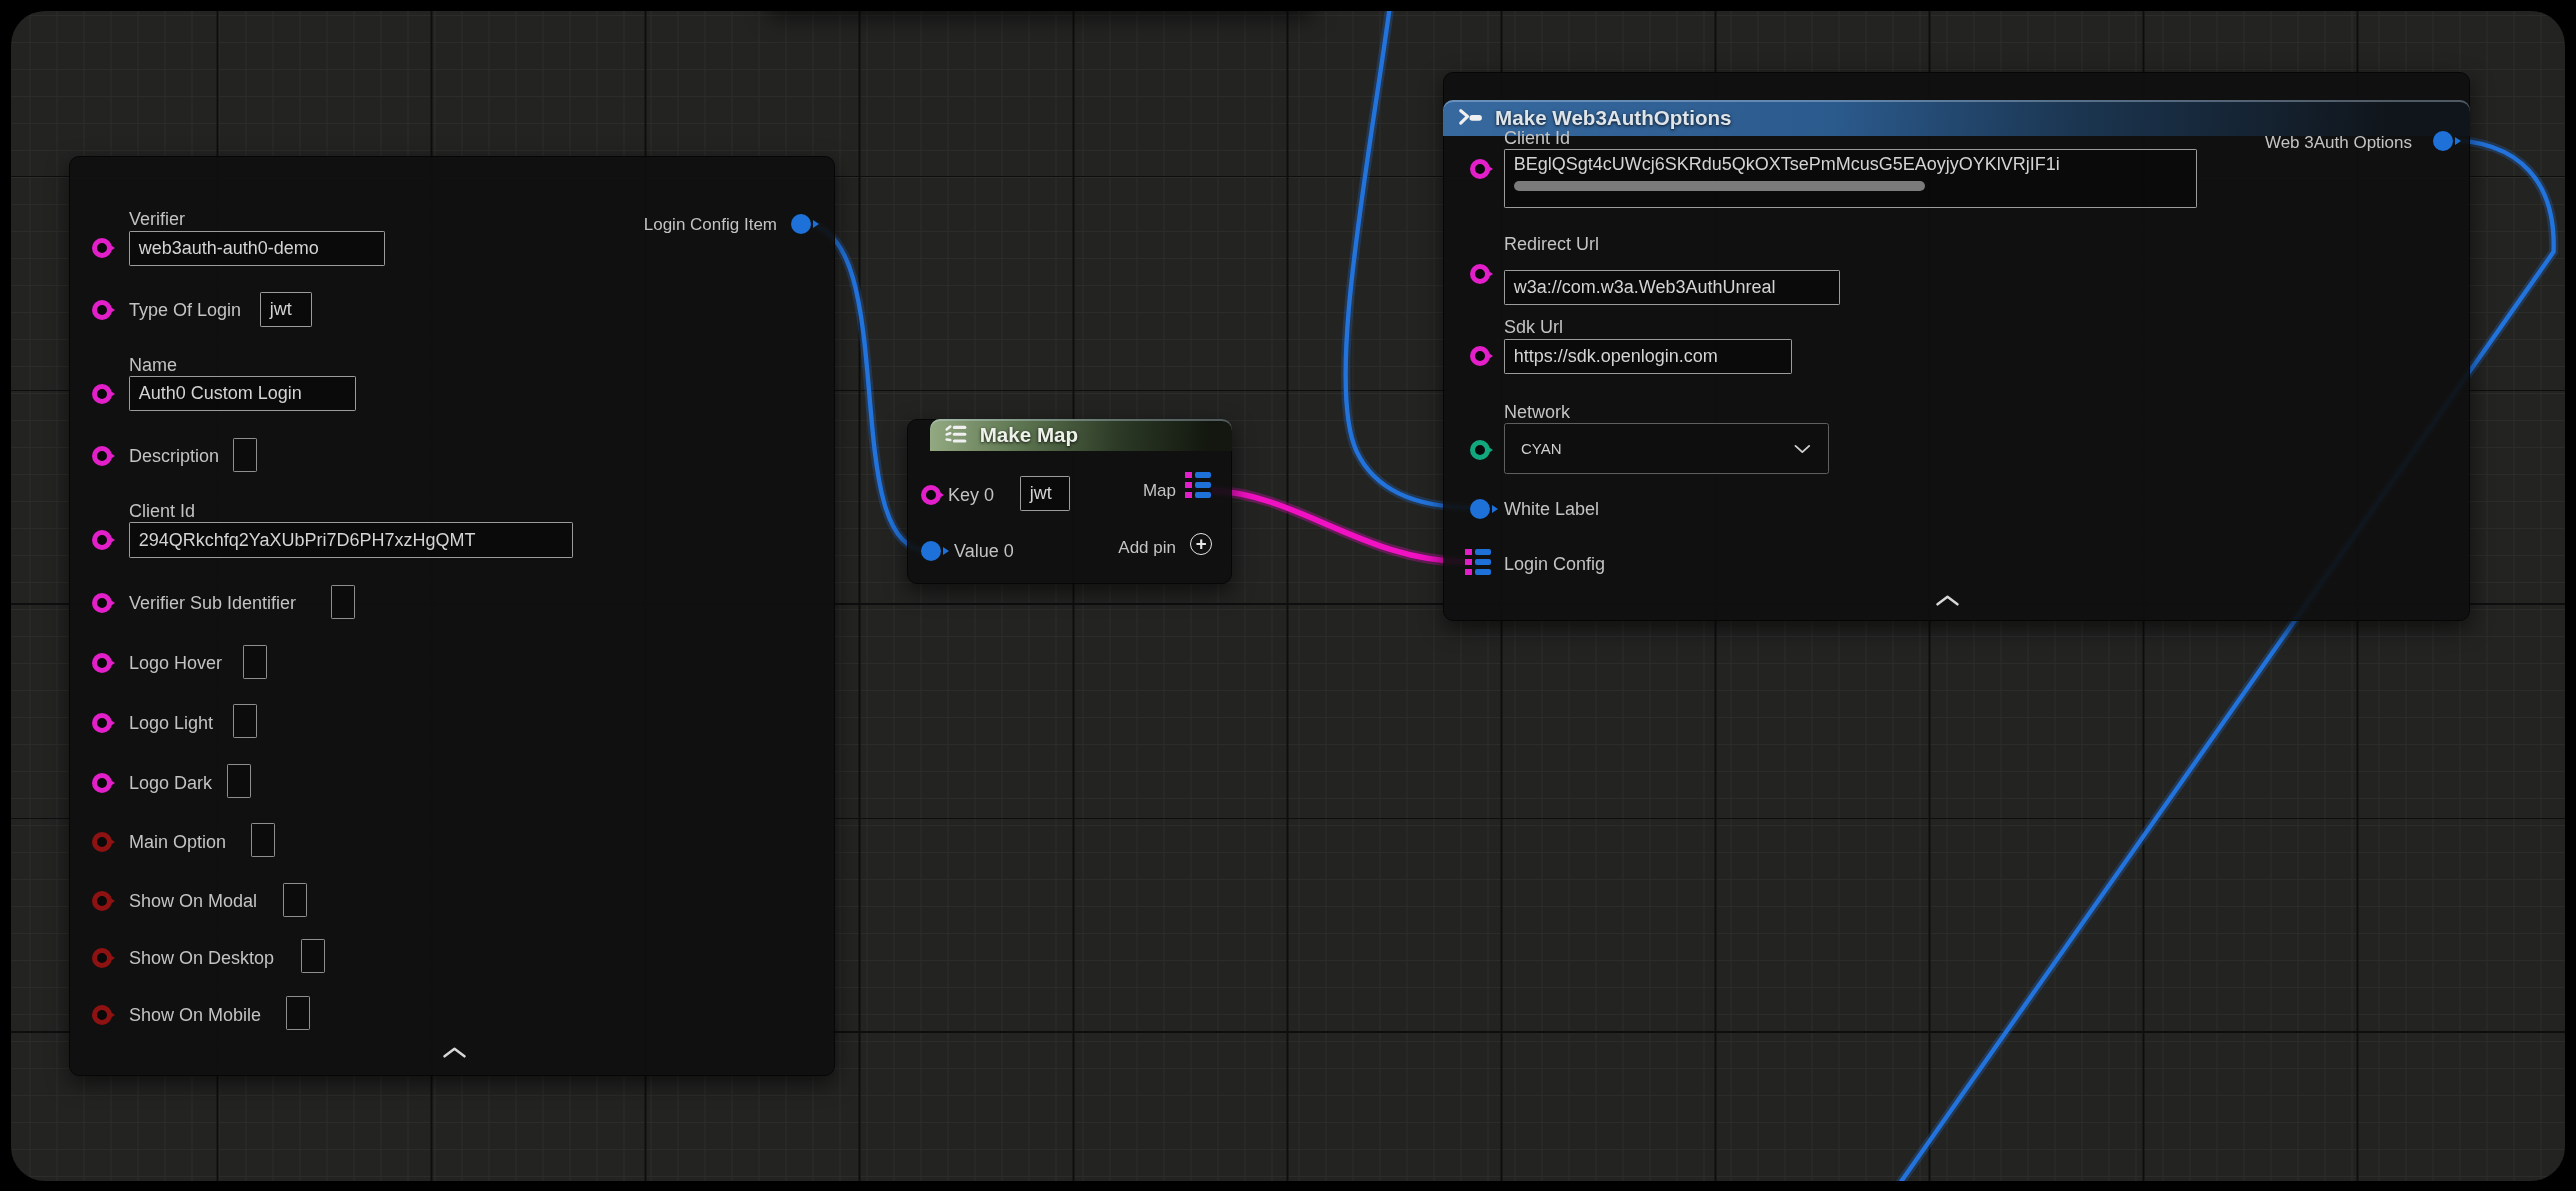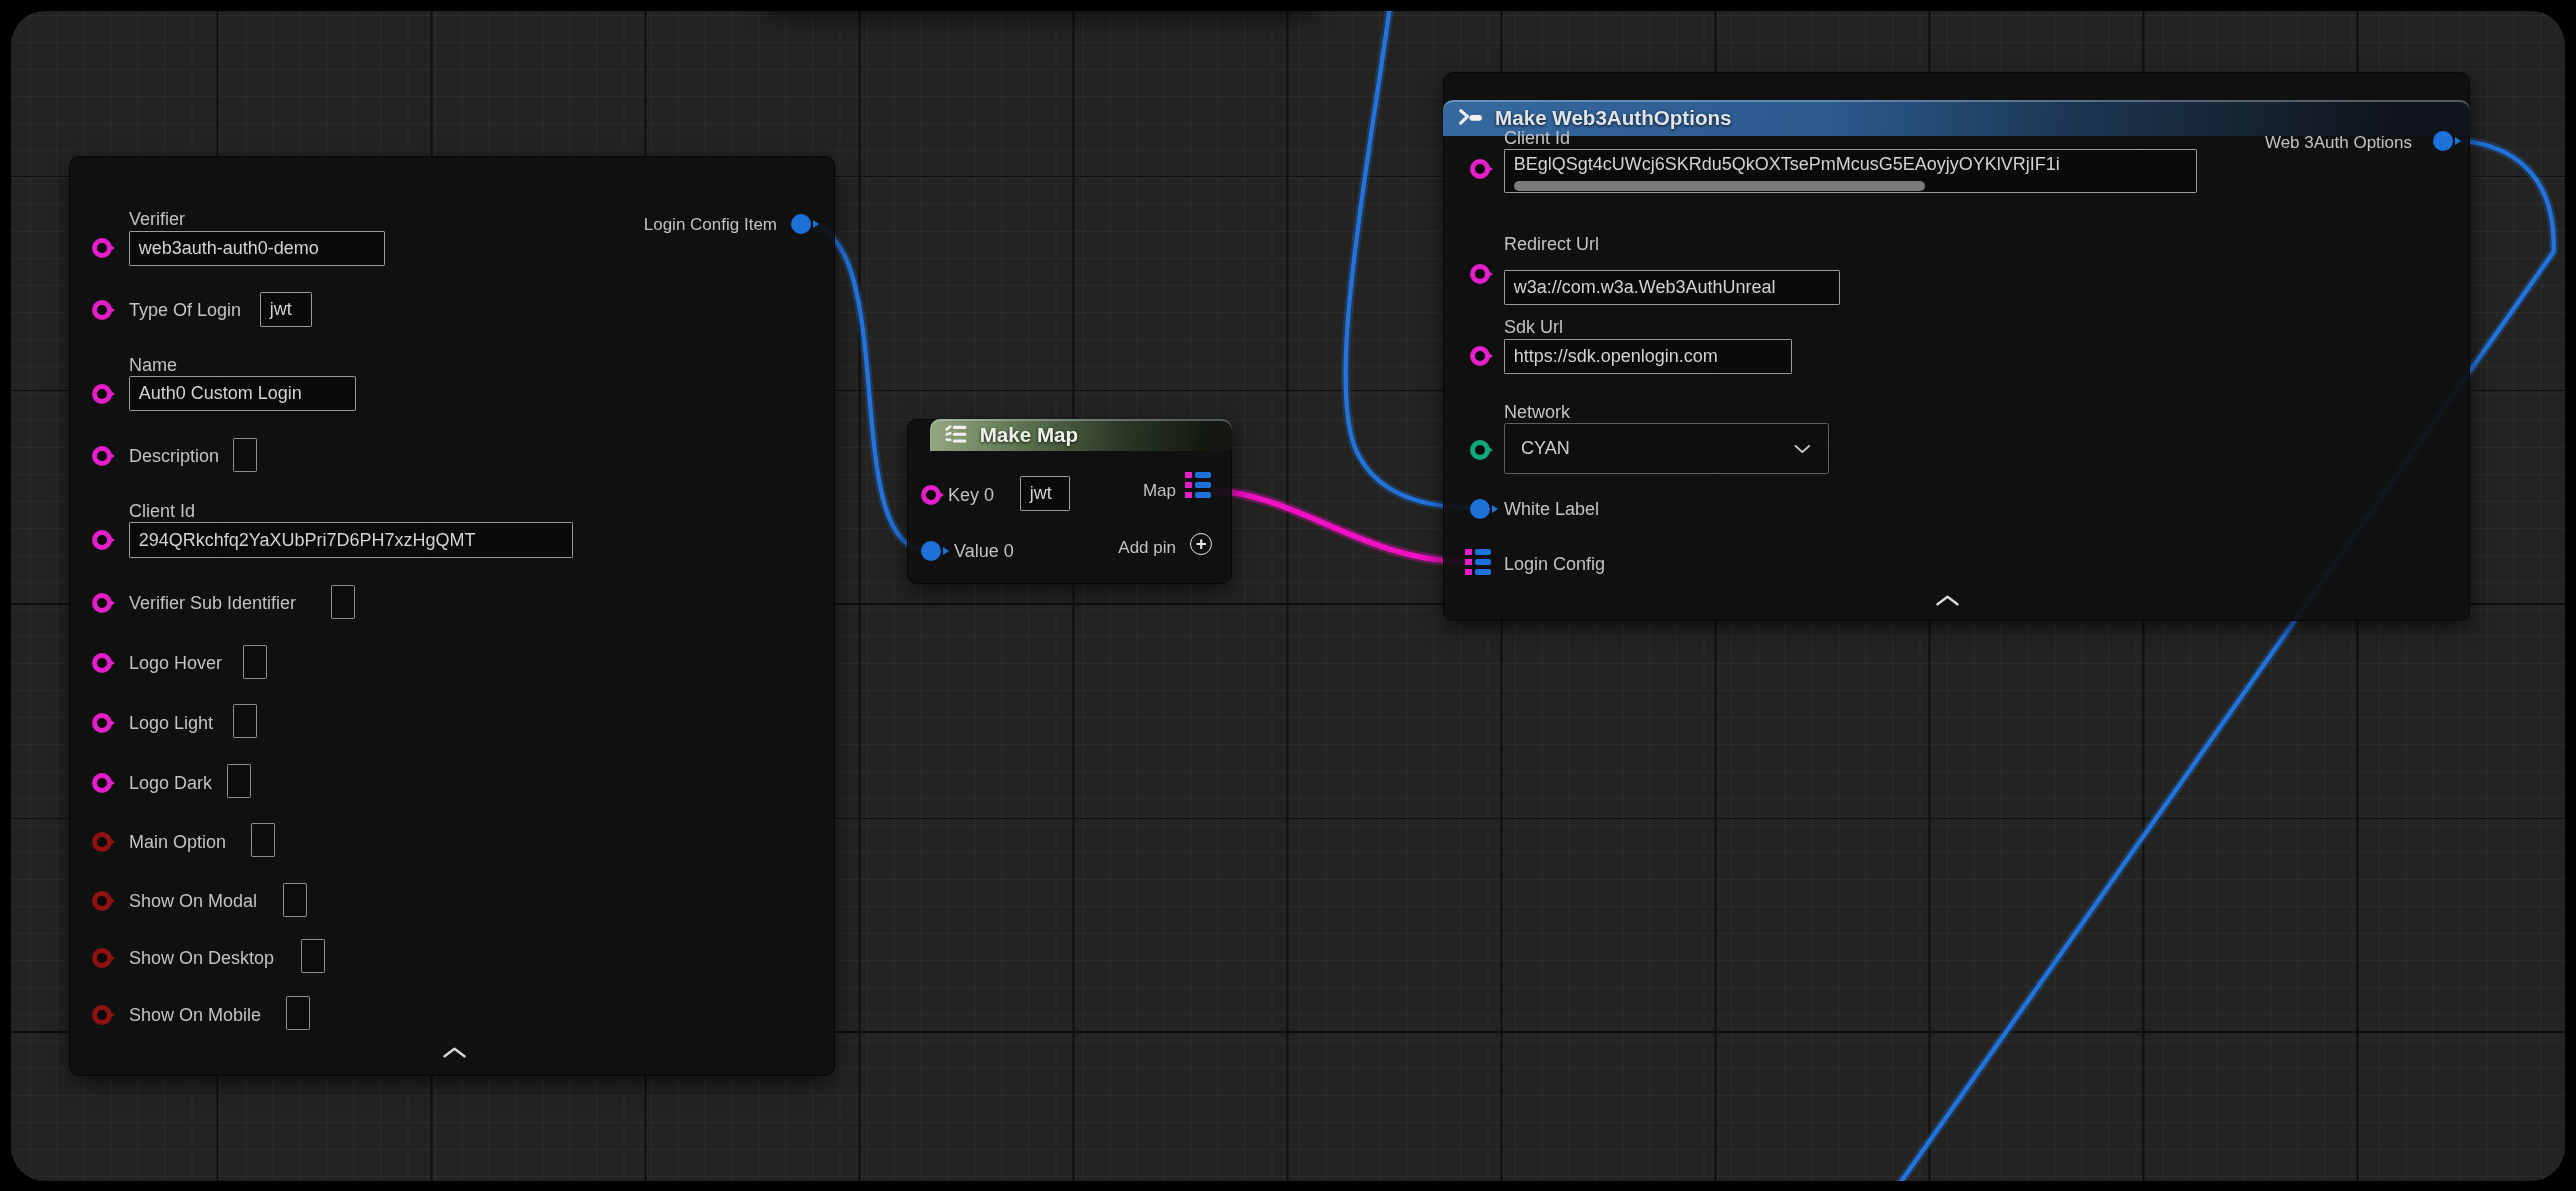--- a/index.html
+++ b/index.html
@@ -39,21 +39,21 @@
   .mappin .k{background:#e21fc8;}
   .mappin .v{background:#1d71d8;border-radius:1.9px;}
   .tfield{position:absolute;box-sizing:border-box;border:1.2px solid #9c9c9c;border-radius:1.2px;
     background:rgba(6,6,6,.55);color:#d4d4d4;font-size:18px;display:flex;align-items:center;
     padding:0 8.7px;white-space:nowrap;overflow:hidden;}
   .mini{width:24px;height:34px;border:1.2px solid #8f8f8f;border-radius:1.2px;
     background:rgba(8,8,8,.4);position:absolute;box-sizing:border-box;}
   .bigfield{flex-direction:column;align-items:flex-start;justify-content:flex-start;padding-top:3.7px;}
   .hscroll{height:10px;width:411px;background:#7b7b7b;border-radius:5px;margin-top:6.2px;}
   .dropdown{position:absolute;box-sizing:border-box;border:1.2px solid #5f5f5f;border-radius:2.5px;
-    background:rgba(14,14,14,.9);color:#cfcfcf;font-size:18px;display:flex;align-items:center;
+    background:rgba(14,14,14,.9);color:#cfcfcf;font-size:15px;display:flex;align-items:center;
     justify-content:space-between;padding:0 16px;}
   .collapse{position:absolute;width:25px;height:11.2px;cursor:pointer;}
   .addrow-plus{position:absolute;width:22.4px;height:22.4px;border:1.9px solid #e6e6e6;border-radius:50%;
     color:#e6e6e6;display:flex;align-items:center;justify-content:center;
     font-size:18.7px;font-weight:bold;box-sizing:border-box;line-height:1;}
   .hicon{flex:0 0 auto;}
 </style>
 </head>
 <body>
 
@@ -176,21 +176,21 @@
         <path d="M6 6 L17 15 L6 26" stroke="#f0f0f0" stroke-width="5" fill="none" stroke-linecap="round" stroke-linejoin="round"></path>
         <rect x="20" y="13" width="20" height="9" rx="4.5" fill="#f0f0f0"></rect>
       </svg>
       <span>Make Web3AuthOptions</span>
     </div>
 
     <div class="outlabel" style="right:57px;top:59px;">Web 3Auth Options</div>
     <span class="pin solid c-struct" style="left:989px;top:58px;"></span>
 
     <div class="plabel" style="left:60px;top:55px;">Client Id</div>
-    <div class="tfield bigfield" style="left:60px;top:76px;width:693px;height:44px;">
+    <div class="tfield bigfield" style="left:60px;top:76px;width:693px;height:59px;">
       <span>BEglQSgt4cUWcj6SKRdu5QkOXTsePmMcusG5EAoyjyOYKlVRjIF1i</span>
       <span class="hscroll"></span>
     </div>
     <span class="pin hollow c-str" style="left:25.6px;top:86px;"></span>
 
     <div class="plabel" style="left:60px;top:161px;">Redirect Url</div>
     <div class="tfield" style="left:60px;top:197px;width:336px;height:35px;">w3a://com.w3a.Web3AuthUnreal</div>
     <span class="pin hollow c-str" style="left:25.6px;top:191px;"></span>
 
     <div class="plabel" style="left:60px;top:244px;">Sdk Url</div>

